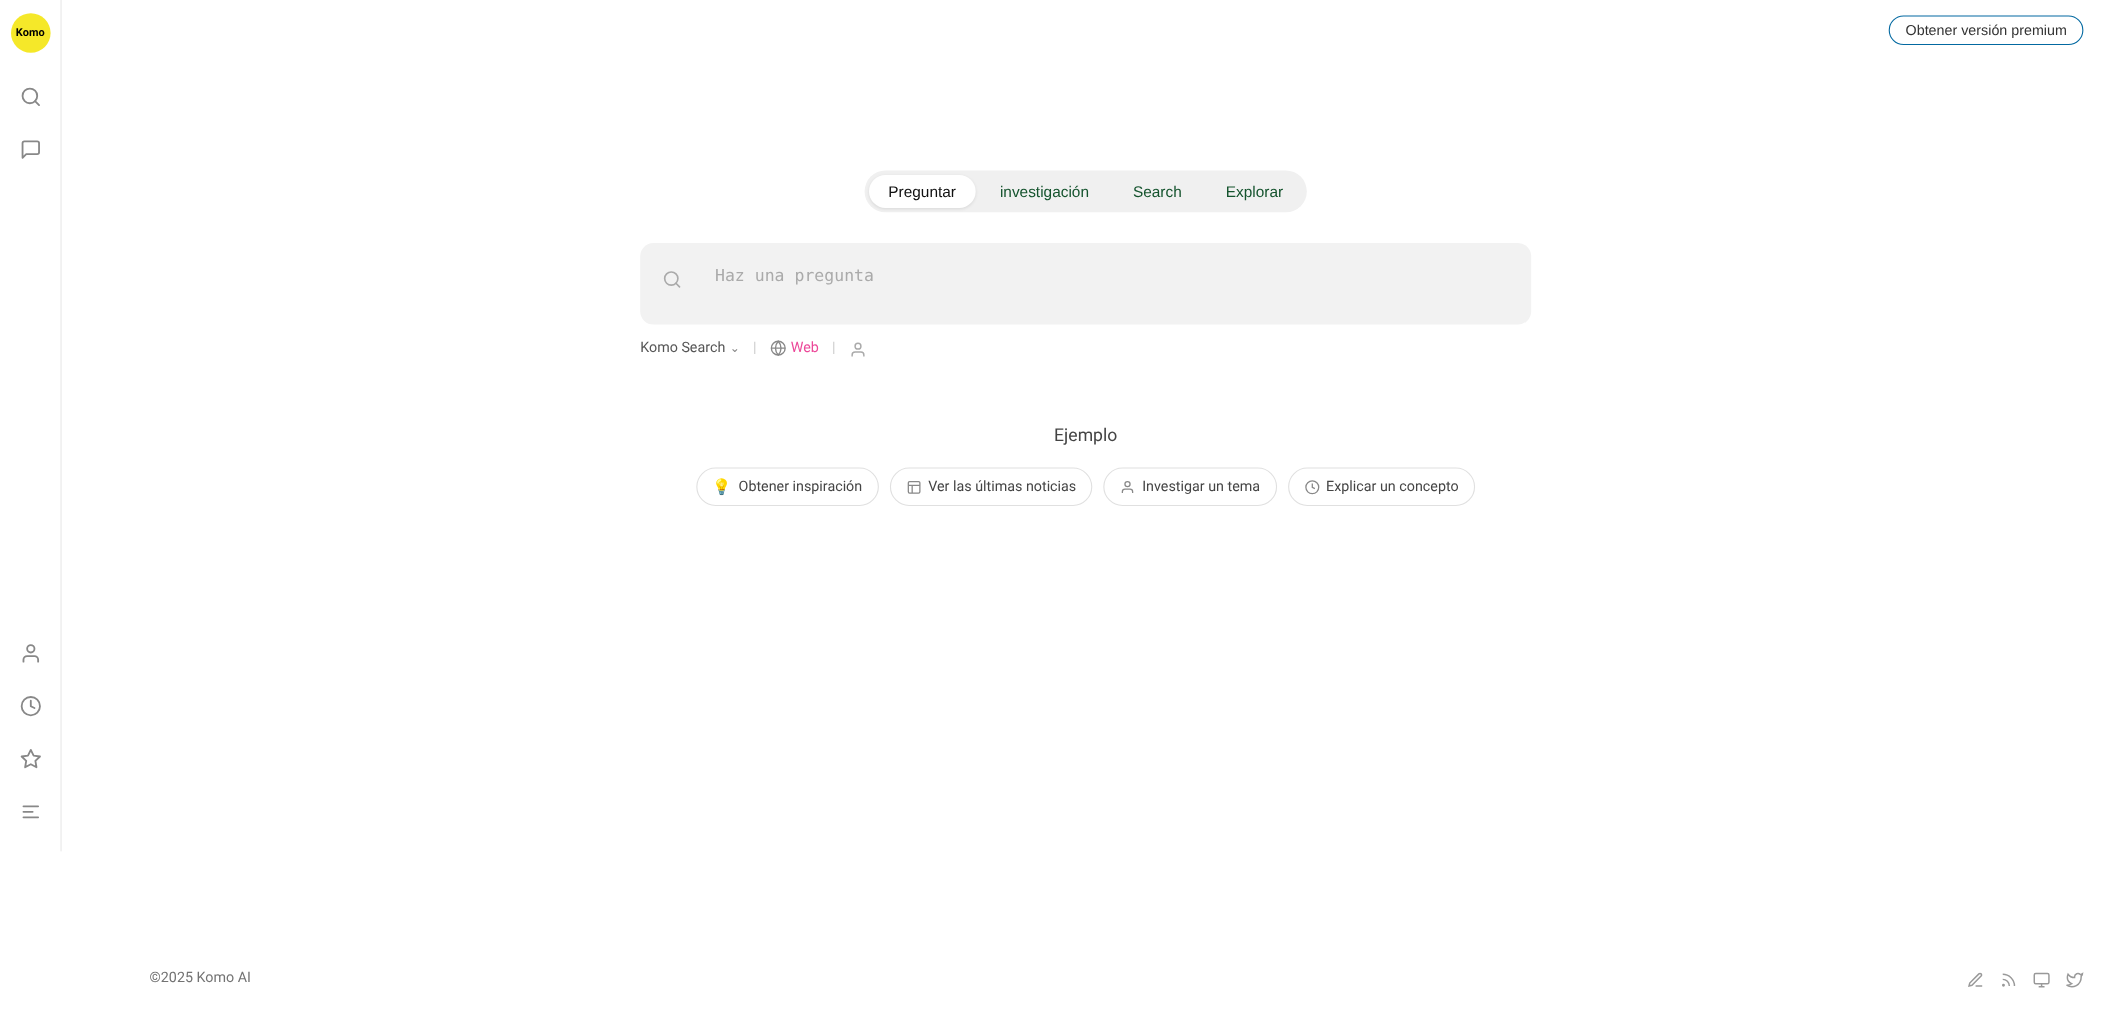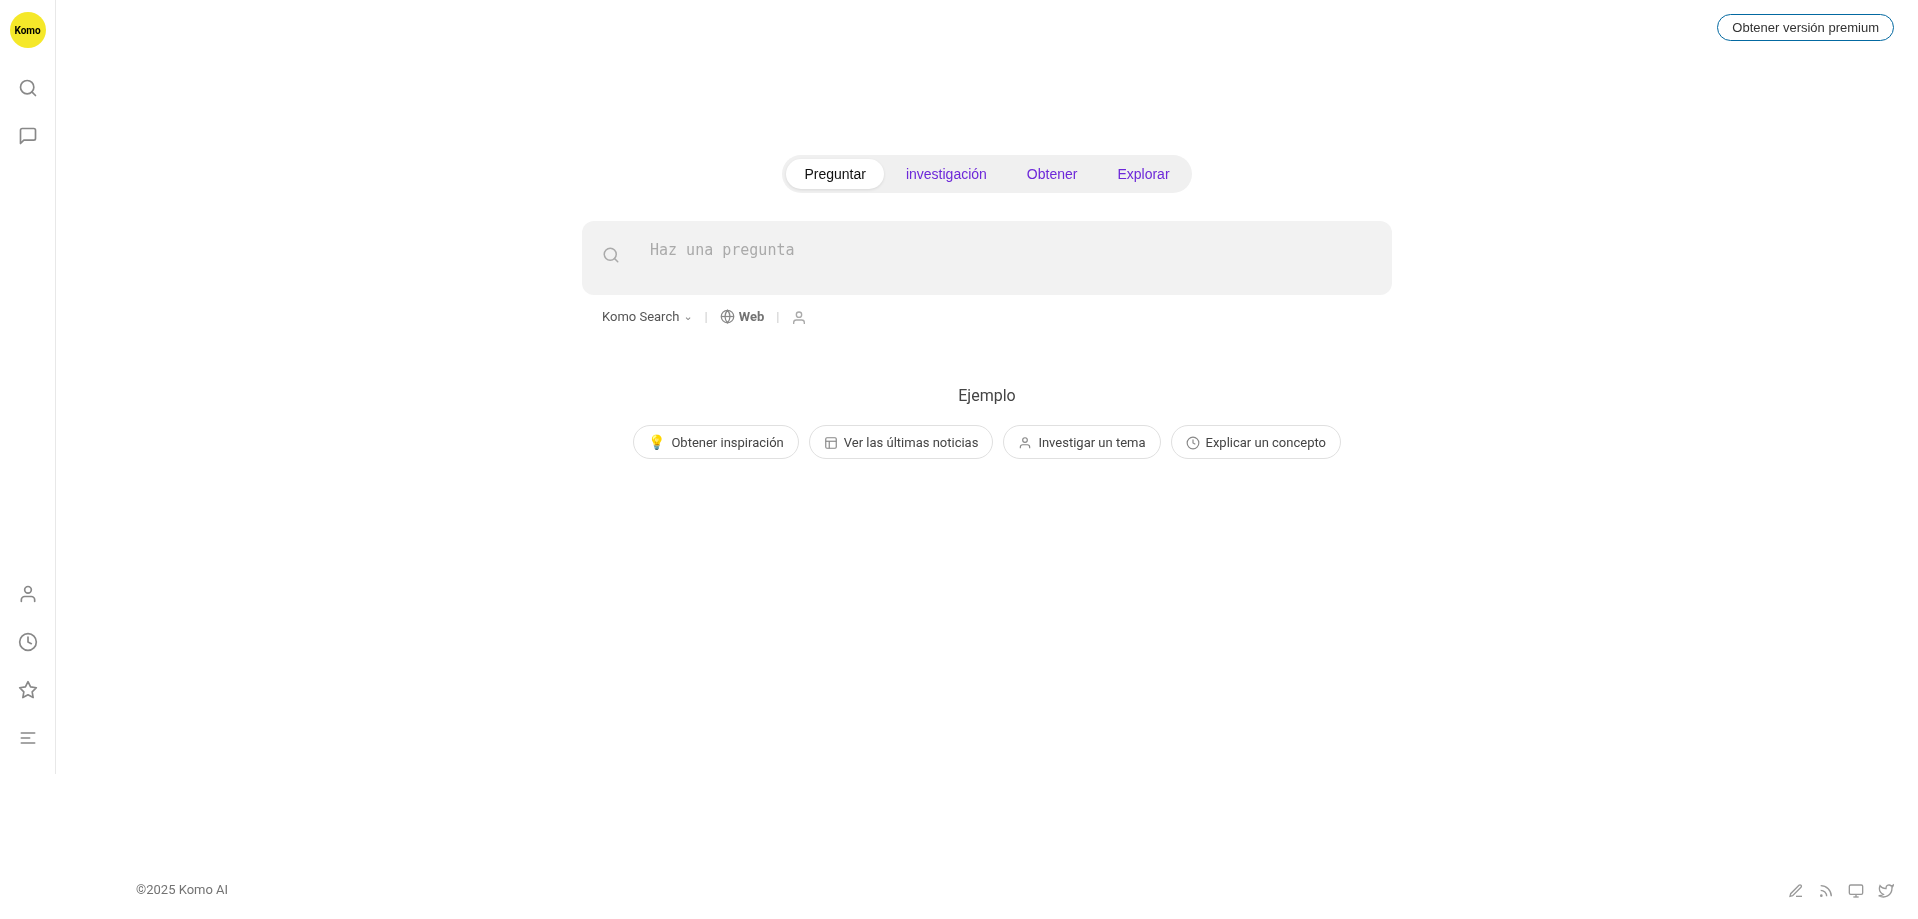--- a/index.html
+++ b/index.html
@@ -108,21 +108,21 @@
       background: #f0f0f0;
       border-radius: 24px;
       padding: 4px;
     }
 
     .tab-pill {
       padding: 7px 18px;
       border-radius: 20px;
       font-size: 14px;
       cursor: pointer;
-      color: #6d28d9;
+      color: #14532d;
       background: transparent;
       border: none;
     }
     .tab-pill.active {
       background: #fff;
       color: #111;
       font-weight: 500;
       box-shadow: 0 1px 3px rgba(0,0,0,0.1);
     }
 
@@ -165,34 +165,32 @@
       margin-top: 12px;
       font-size: 13px;
       color: #555;
     }
 
     .source-selector {
       display: flex;
       align-items: center;
       gap: 4px;
       cursor: pointer;
-      margin-left: 20px;
     }
 
     .separator {
       color: #ccc;
       margin: 0 4px;
     }
 
     .web-tag {
       display: flex;
       align-items: center;
       gap: 4px;
-      color: #737373;
-      font-weight: bold;
+      color: #ec4899;
     }
 
     .person-icon-small {
       color: #888;
       font-size: 16px;
       cursor: pointer;
     }
 
     
     .ejemplo-section {
@@ -316,21 +314,21 @@
 
   <div class="top-bar">
     <button class="premium-btn">Obtener versión premium</button>
   </div>
 
   <div class="center-content">
 
     <div class="tab-bar">
       <button class="tab-pill active">Preguntar</button>
       <button class="tab-pill">investigación</button>
-      <button class="tab-pill">Obtener</button>
+      <button class="tab-pill">Search</button>
       <button class="tab-pill">Explorar</button>
     </div>
 
     <div class="search-box">
       <div class="search-icon-wrap">
         <svg width="18" height="18" viewBox="0 0 24 24" fill="none" stroke="#aaa" stroke-width="2" stroke-linecap="round" stroke-linejoin="round">
           <circle cx="11" cy="11" r="8"></circle>
             <line x1="21" y1="21" x2="16.65" y2="16.65"></line>
         </svg>
       </div>

